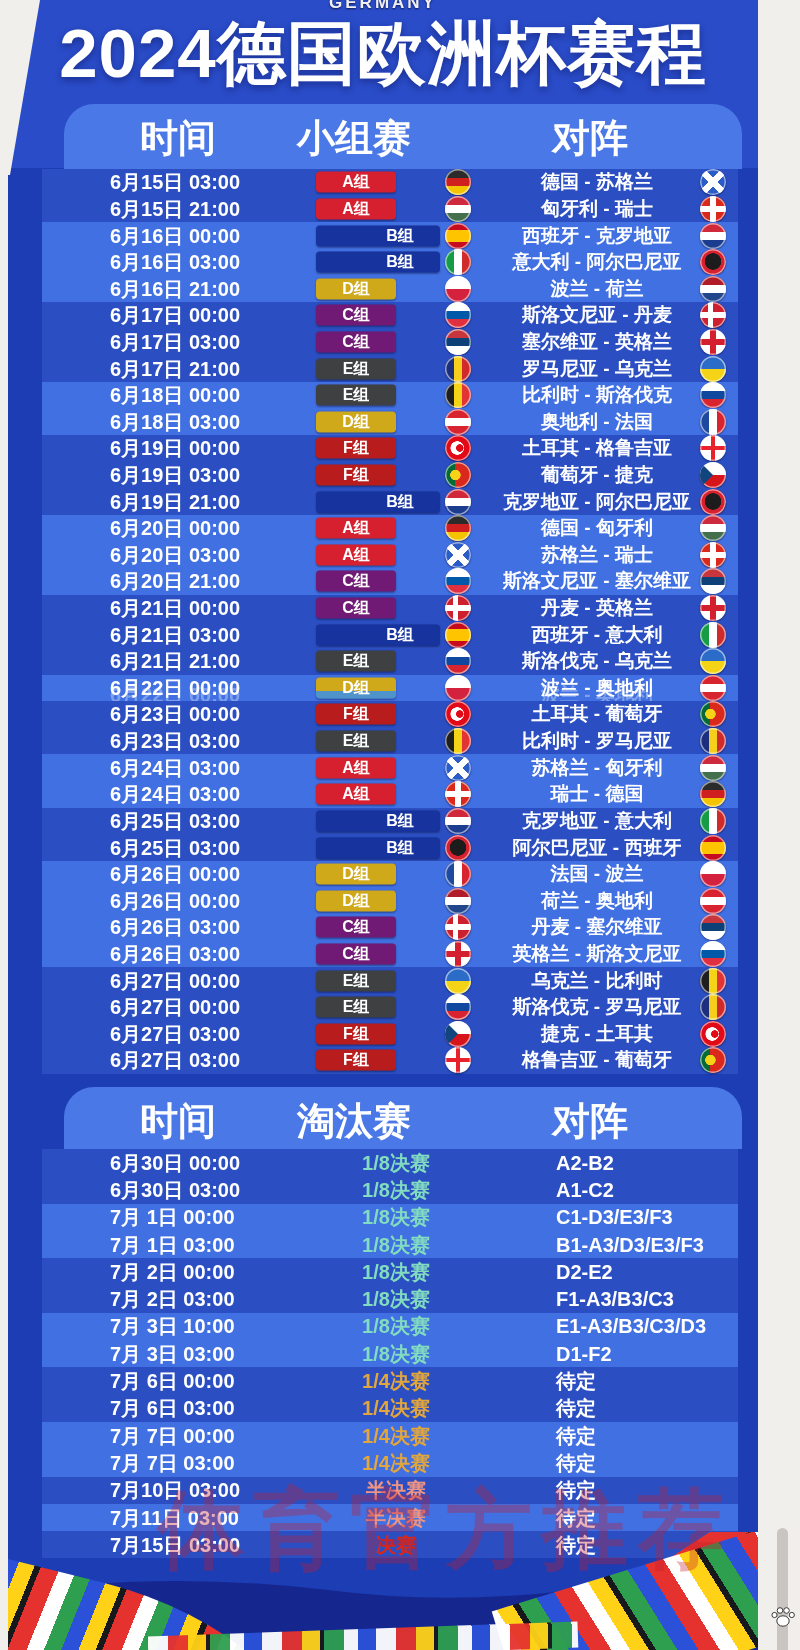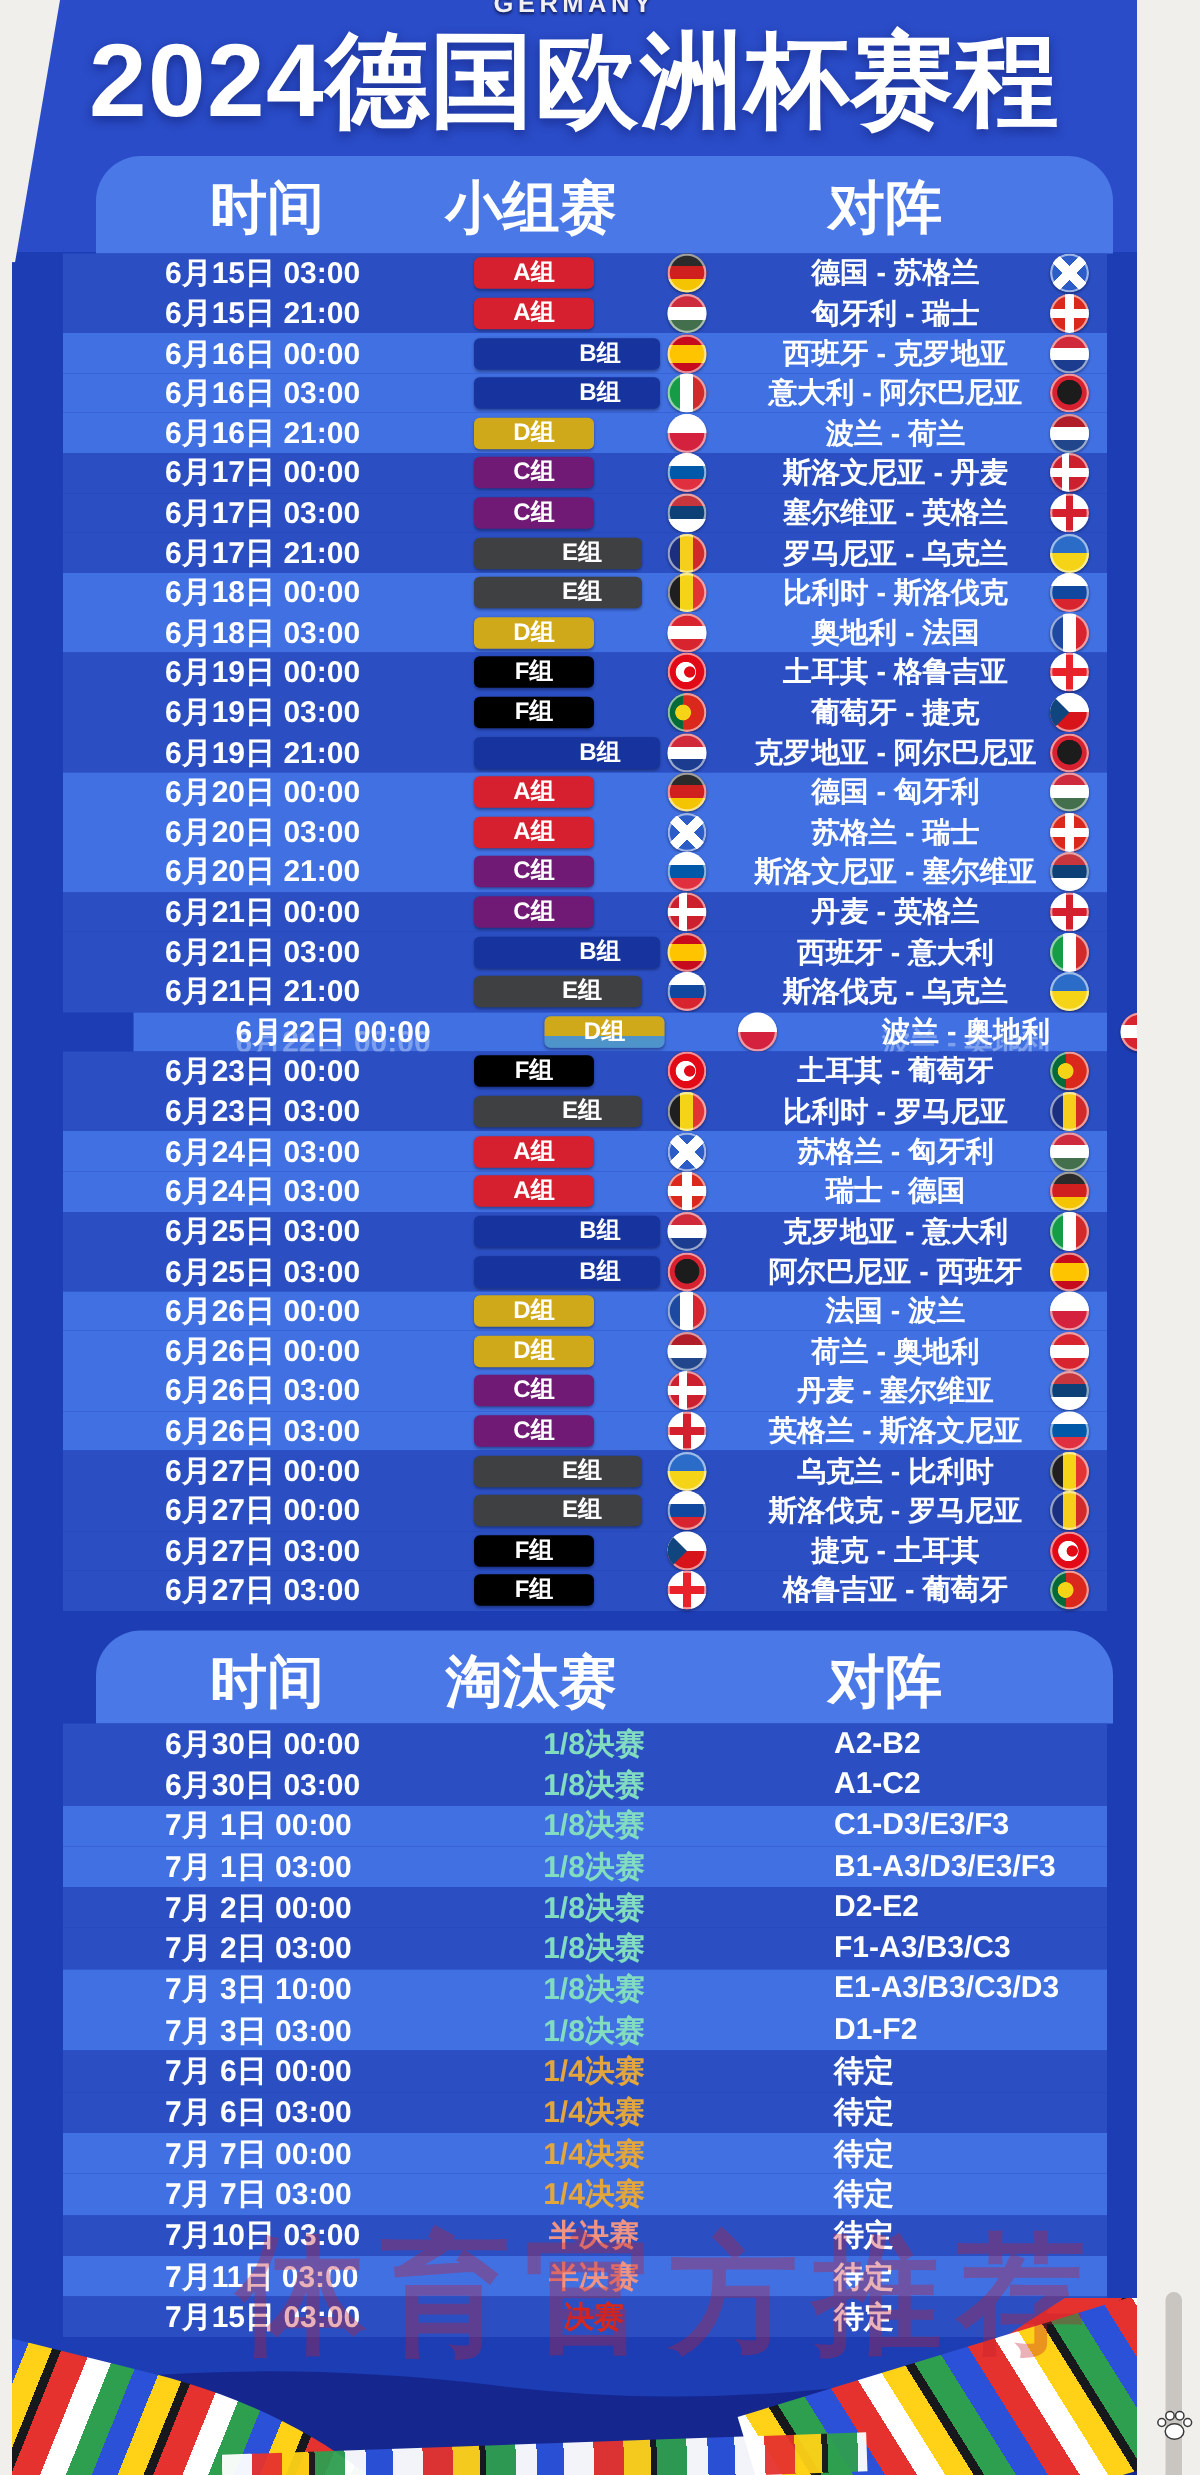--- a/index.html
+++ b/index.html
@@ -32,34 +32,34 @@
   .h-match{left:436px;width:180px;}
   
   .rows{position:absolute;left:34px;width:696px;}
   .rows1{top:169px;}
   .rows2{top:1149px;}
   .row{position:relative;}
   .g-row{height:26.62px;}
   .k-row{height:27.3px;}
   .row-d{background:#2b4fc2;}
   .row-l{background:#4170e2;}
-  .row-lg{background:#4170e2;margin-left:47px;}
+  .row-lg{background:#4170e2;}
   .row-lg .date,.row-lg .match{text-shadow:0 7px 0 rgba(225,238,255,.38);}
   .date{position:absolute;left:68px;top:50%;transform:translateY(-50%);
     font-size:20px;font-weight:bold;color:#fff;white-space:nowrap;}
   .badge{position:absolute;left:274px;top:50%;transform:translateY(-50%);
     width:80px;height:21px;border-radius:4px;color:#fff;font-size:16px;font-weight:bold;
     display:flex;align-items:center;justify-content:center;
     box-shadow:0 1px 2px rgba(0,0,30,.35);}
   .g-A{background:#d6202f;}
   .g-B{background:#16339e;padding-left:44px;}
   .g-C{background:#701a75;}
   .g-D{background:#cfa91a;}
-  .g-E{background:#3f4042;padding-left:32px;}
-  .g-F{background:#000000;}
+  .g-E{background:#3f4042;}
+  .g-F{background:#b91c1c;}
   .g-Dg{background:linear-gradient(#cfa91a 0 62%,#4e93c9 62%);}
   .match{position:absolute;left:430px;width:250px;top:50%;transform:translateY(-50%);
     text-align:center;font-size:19px;font-weight:bold;color:#fff;white-space:nowrap;}
   .flag{position:absolute;top:50%;transform:translateY(-50%);width:26px;height:26px;
     border-radius:50%;overflow:hidden;background:#ccc;
     box-shadow:inset 0 0 0 1.5px rgba(255,255,255,.55),0 1px 2px rgba(0,0,30,.45);}
   .flag.home{left:403px;}
   .flag.away{left:658px;}
   
   .f-germany{background:linear-gradient(#2b2b2b 33%,#d01f1f 33% 66%,#f5c400 66%);}

